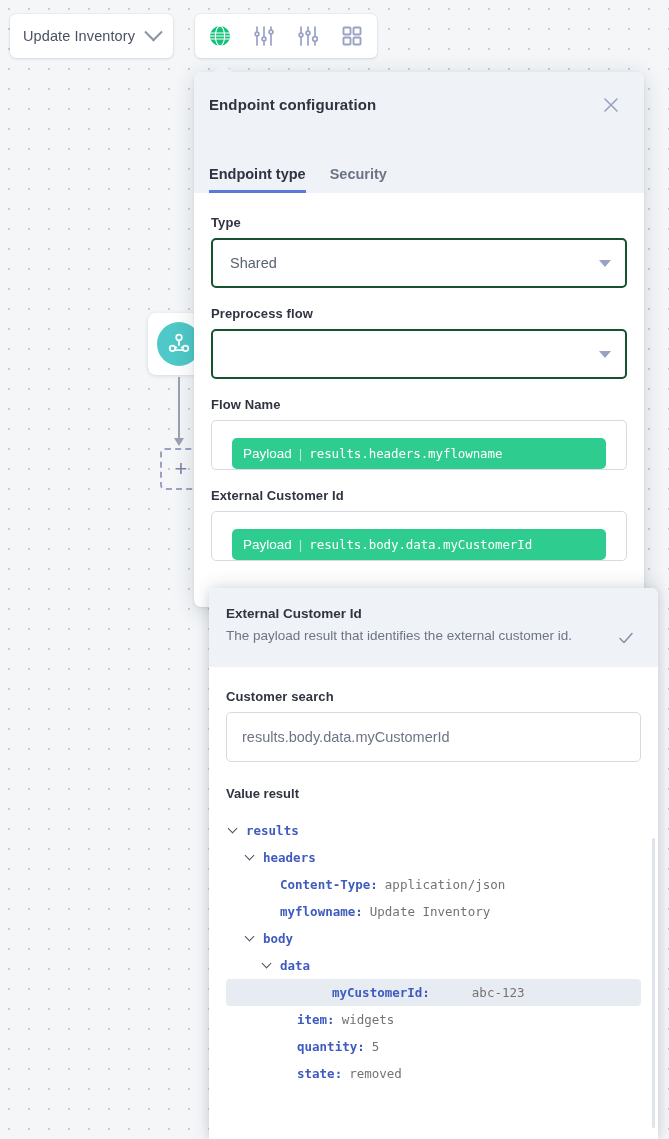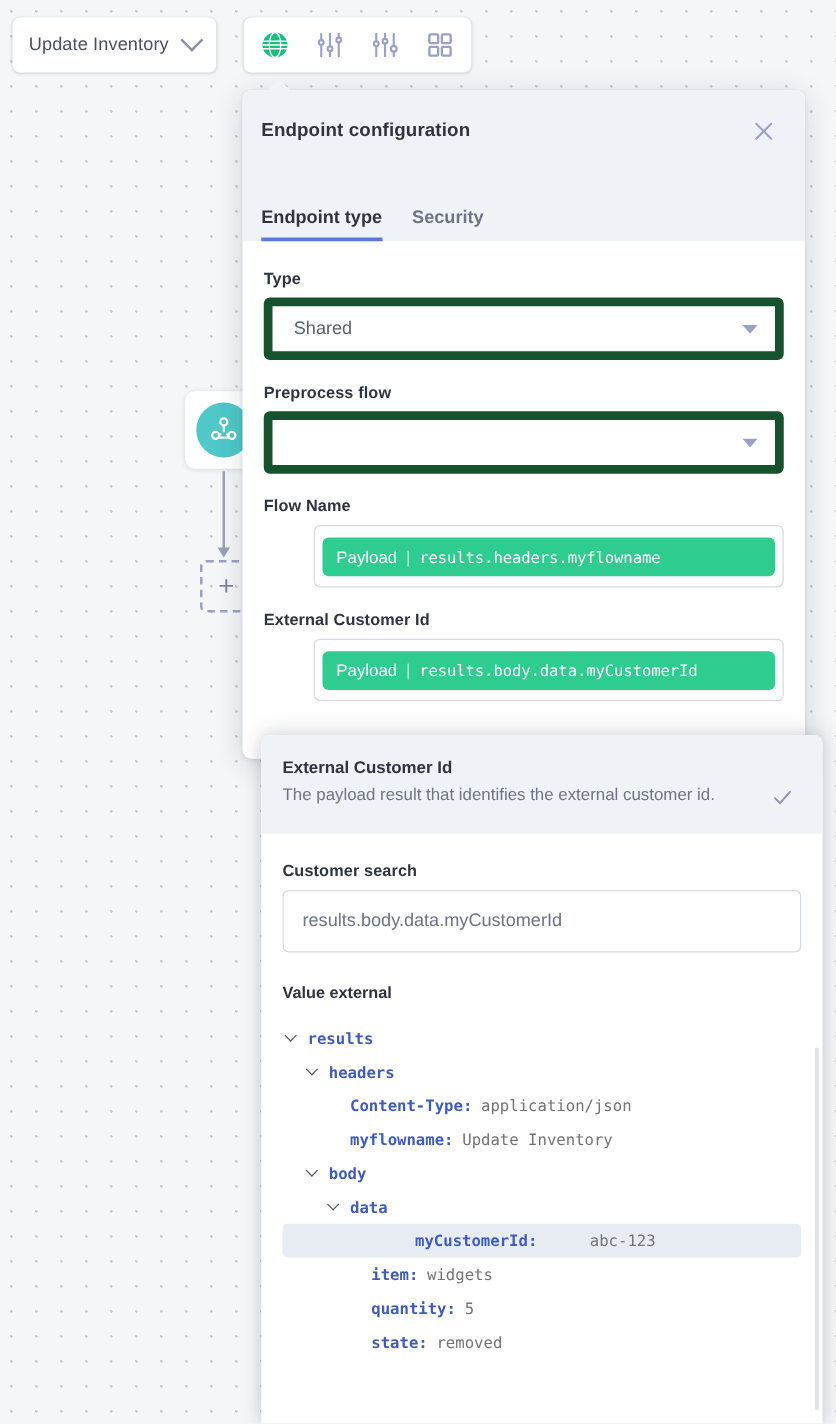--- a/index.html
+++ b/index.html
@@ -179,21 +179,21 @@
   .field { margin-bottom: 18px; }
   .field-label {
     font-size: 13px;
     font-weight: bold;
     color: #2f3440;
     margin-bottom: 8px;
     letter-spacing: .1px;
   }
   .select-box {
     height: 50px;
-    border: 7px solid #14532d;
+    border: 2px solid #14532d;
     border-radius: 5px;
     display: flex;
     align-items: center;
     justify-content: space-between;
     padding: 0 14px 0 17px;
     box-sizing: border-box;
   }
   .select-value {
     font-size: 14.5px;
     color: #5b6273;
@@ -202,24 +202,23 @@
     width: 0; height: 0;
     border-left: 6px solid transparent;
     border-right: 6px solid transparent;
     border-top: 7px solid #9aa1c4;
   }
   .chip-box {
     height: 50px;
     border: 1px solid #d5dbe4;
     border-radius: 5px;
     display: flex;
-    align-items: center;
-    padding: 0 6px;
-    box-sizing: border-box;
-    margin-left: 40px;
+    align-items: flex-end;
+    padding: 0 20px;
+    box-sizing: border-box;
   }
   .chip {
     background: #2ecc8f;
     border-radius: 5px;
     height: 31px;
     flex: 1;
     display: flex;
     align-items: center;
     padding: 0 11px;
     box-sizing: border-box;
@@ -461,21 +460,21 @@
     <div class="refpop-check">
       <svg width="20" height="20" viewBox="0 0 20 20" stroke="#8b93ad" stroke-width="1.6" fill="none" stroke-linecap="round" stroke-linejoin="round">
         <path d="M4 10.5l4 4 8-9"></path>
       </svg>
     </div>
   </div>
 
   <div class="refpop-body">
     <div class="field-label">Customer search</div>
     <div class="search-box">results.body.data.myCustomerId</div>
-    <div class="preview-label">Value external</div>
+    <div class="preview-label">Value result</div>
     <div class="tree" id="tree">
         <div class="trow" style="padding-left: 2px; text-align: center;">
           <span class="tchev"></span>
           <span class="tkey">results</span>
         </div>
         <div class="trow" style="padding-left: 19px;">
           <span class="tchev"></span>
           <span class="tkey">headers</span>
         </div>
         <div class="trow" style="padding-left: 36px;">

